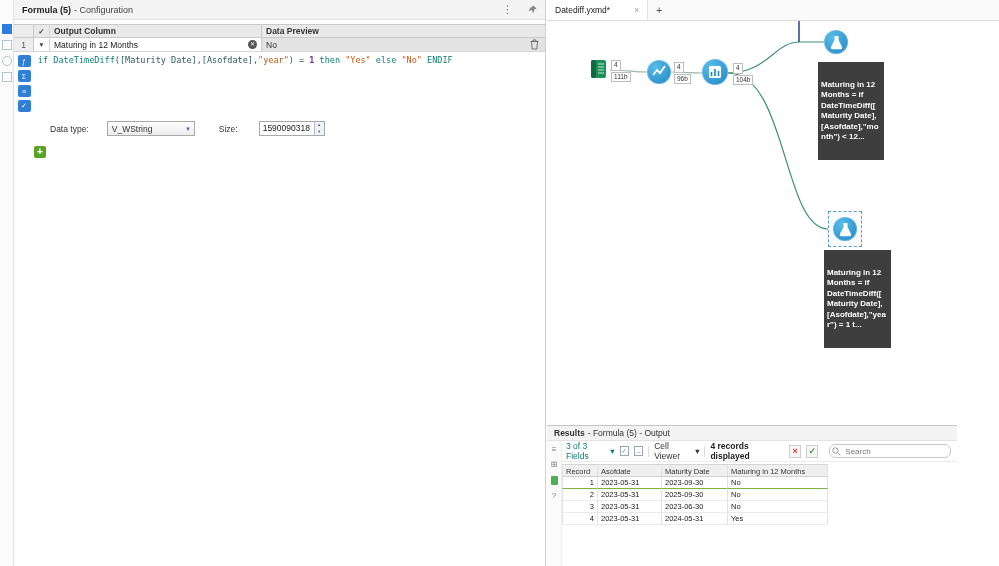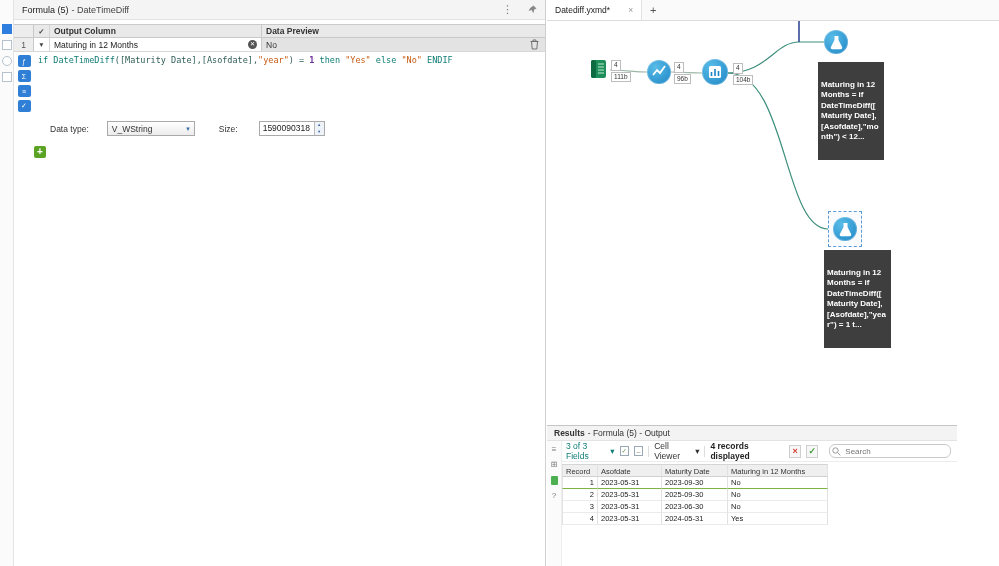--- a/index.html
+++ b/index.html
@@ -9,21 +9,21 @@
 
   
   .app-rail{position:absolute;left:0;top:0;width:14px;height:100%;background:#fbfbfb;border-right:1px solid #e4e4e4;padding-top:24px;display:flex;flex-direction:column;align-items:center;gap:6px}
   .rail-btn{width:10px;height:10px;border:1px solid #b6c2cd;background:#fff}
   .rail-btn.active{background:#2d7edf;border-color:#2d7edf}
   .rail-btn.round{border-radius:50%}
 
   
   .config{position:absolute;left:14px;top:0;width:532px;height:100%;border-right:1px solid #cfcfcf;background:#fff}
   .cfg-header{height:20px;background:#f4f4f4;border-bottom:1px solid #e2e2e2;display:flex;align-items:center;padding:0 8px;gap:3px}
-  .cfg-title-bold{font-weight:normal;color:#222}
+  .cfg-title-bold{font-weight:bold;color:#222}
   .cfg-title-rest{color:#444}
   .hdr-more{margin-left:auto;color:#777;font-size:11px;line-height:1}
   .hdr-pin{margin-left:12px;display:flex;align-items:center}
 
   .cfg-grid{margin-top:4px;border-top:1px solid #c9c9c9}
   .g-row{display:flex;height:13px;line-height:13px;font-size:8.5px}
   .g-head{background:#e9e9e9;border-bottom:1px solid #c9c9c9;font-weight:bold;color:#333}
   .g-num{width:20px;background:#ededed;border-right:1px solid #c9c9c9;text-align:center;color:#555}
   .g-chk{width:16px;text-align:center;border-right:1px solid #d4d4d4;color:#444;font-size:7.5px}
   .g-out{width:212px;border-right:1px solid #c9c9c9;padding:0 4px;display:flex;align-items:center;gap:3px}
@@ -49,21 +49,21 @@
   .dd-caret{margin-left:auto;color:#3a6ea5;font-size:7px}
   .spin{width:66px;height:15px;border:1px solid #a9a9a9;background:#fff;display:flex;align-items:stretch;margin-left:3px}
   .spin-val{flex:1;padding:0 3px;color:#222;line-height:13px}
   .stepper{width:10px;border-left:1px solid #bbb;display:flex;flex-direction:column}
   .stepper span{flex:1;font-size:4.5px;line-height:6px;text-align:center;color:#35609c;background:#eef3fa}
   .addbtn{margin:10px 0 0 20px;width:12px;height:12px;background:#5aa324;color:#fff;font-size:10px;line-height:11px;text-align:center;border-radius:2px;font-weight:bold}
 
   
   .rightside{position:absolute;left:547px;top:0;width:452px;height:100%}
   .tabbar{height:21px;background:#fafafa;border-bottom:1px solid #dcdcdc;display:flex;align-items:stretch;font-size:8.5px}
-  .tab{display:flex;align-items:center;gap:18px;padding:0 8px;background:#fff;border-right:1px solid #e2e2e2;color:#222}
+  .tab{display:flex;align-items:center;gap:24px;padding:0 8px;background:#fff;border-right:1px solid #e2e2e2;color:#222}
   .tab-close{color:#999}
   .newtab{width:22px;display:flex;align-items:center;justify-content:center;color:#555;font-size:11px}
 
   .canvas{position:relative;width:100%;height:404px;background:#fff;overflow:hidden}
   .conn{position:absolute;left:0;top:0}
   .tool{position:absolute}
   .circle{width:24px;height:24px;border-radius:50%;background:radial-gradient(circle at 35% 30%,#59bce8,#1b84c4);display:flex;align-items:center;justify-content:center;box-shadow:inset 0 0 0 1px rgba(255,255,255,.25)}
   .badge{position:absolute;display:flex;flex-direction:column;align-items:flex-start;gap:1px;font-size:6.5px;line-height:1;color:#333}
   .badge .bx{display:inline-block;border:1px solid #bdbdbd;background:#fff;padding:1px 2px}
   .ann{position:absolute;background:#3e3e3e;color:#fff;font-size:8px;font-weight:bold;line-height:1.3;padding:18px 3px;word-wrap:break-word;overflow-wrap:break-word}
@@ -107,21 +107,21 @@
   <div class="app-rail">
     <div class="rail-btn active"></div>
     <div class="rail-btn"></div>
     <div class="rail-btn round"></div>
     <div class="rail-btn"></div>
   </div>
 
   <div class="config">
     <div class="cfg-header">
       <span class="cfg-title-bold">Formula (5)</span>
-      <span class="cfg-title-rest"> - DateTimeDiff</span>
+      <span class="cfg-title-rest"> - Configuration</span>
       <span class="hdr-more">⋮</span>
       <span class="hdr-pin">
         <svg width="9" height="9" viewBox="0 0 9 9">
             <path d="M5.5 0.5L8.5 3.5 6.3 4.4 5.3 8.2 3.6 5.1 0.6 6 2.2 3z" fill="#888"></path>
           </svg>
       </span>
     </div>
 
     <div class="cfg-grid">
       <div class="g-row g-head">

